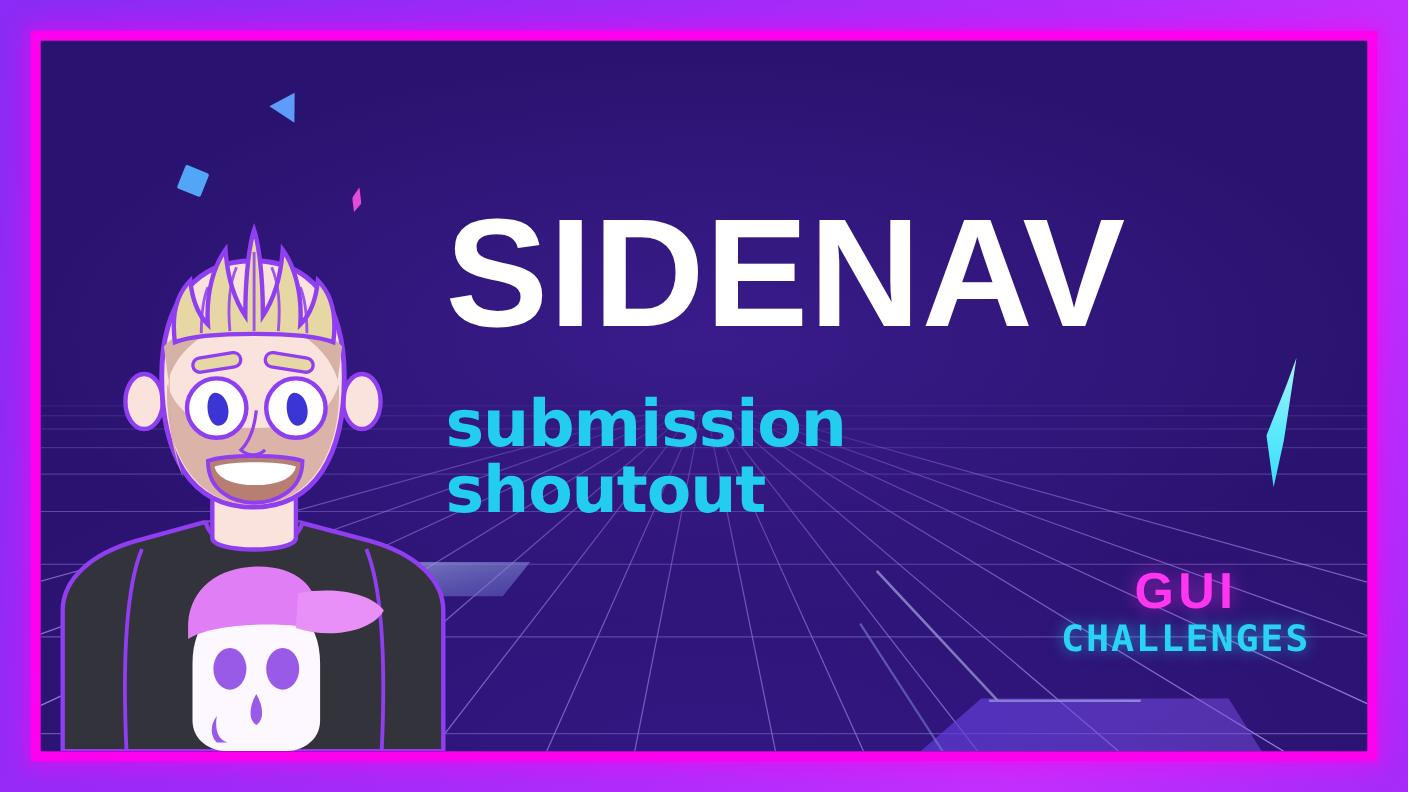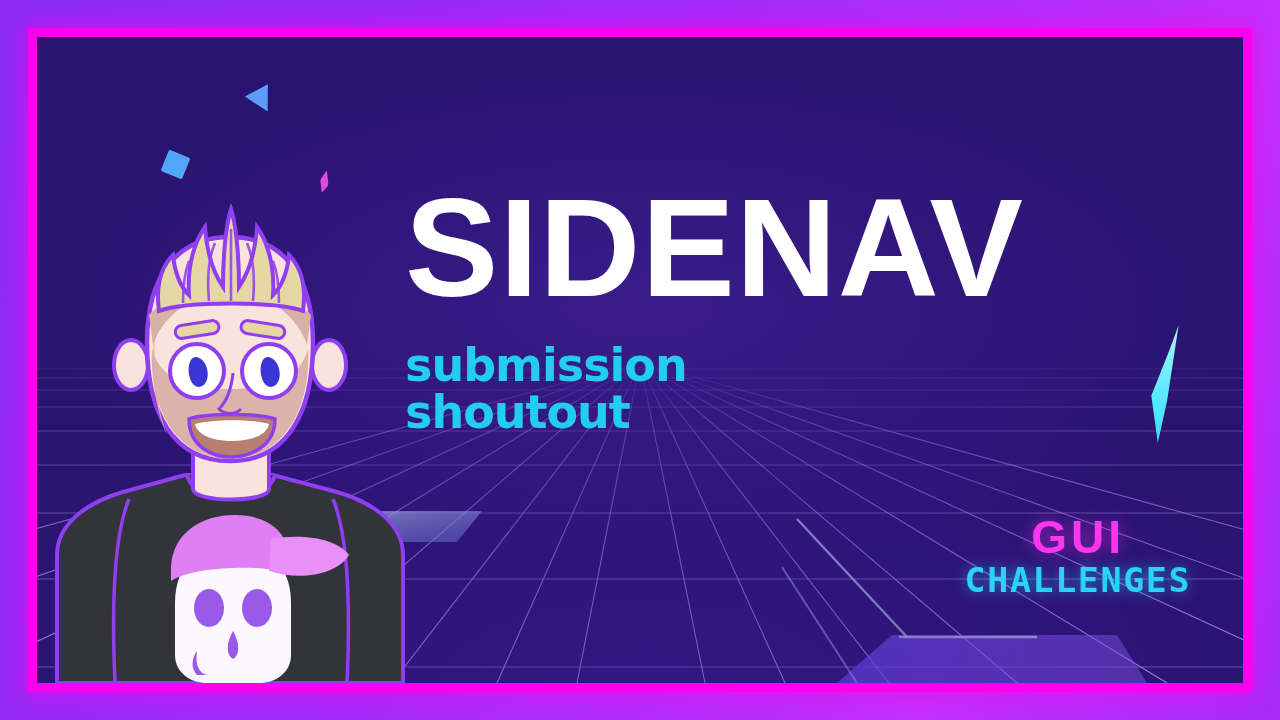--- a/index.html
+++ b/index.html
@@ -109,25 +109,25 @@
     margin: 0;
     color: #ffffff;
     font-family: "Liberation Sans", sans-serif;
     font-weight: 700;
     font-size: 140px;
     line-height: .98;
     letter-spacing: 1px;
     white-space: nowrap;
   }
   .subtitle {
-    margin: 26px 0 0 0;
+    margin: 39px 0 0 0;
     color: #22cdf0;
     font-family: "DejaVu Sans", sans-serif;
     font-weight: 700;
-    font-size: 46px;
+    font-size: 59px;
     line-height: 1.02;
     letter-spacing: -1px;
   }
   .subtitle-line { display: block; }
 
   
   .logo {
     position: absolute;
     right: 58px;
     bottom: 86px;

